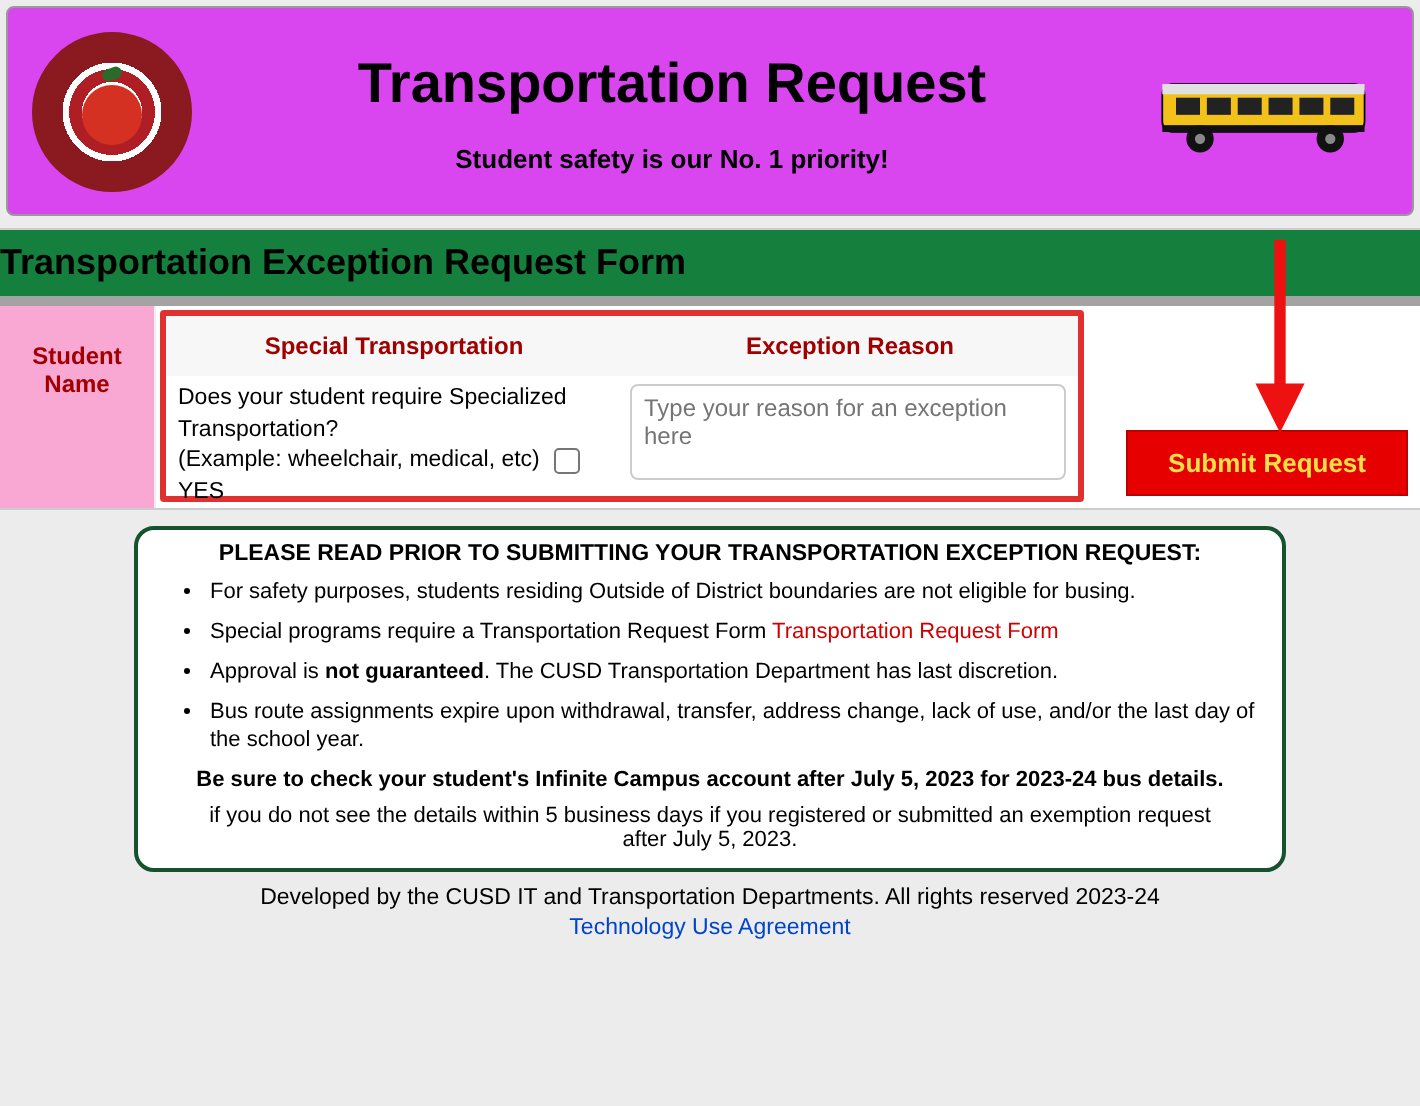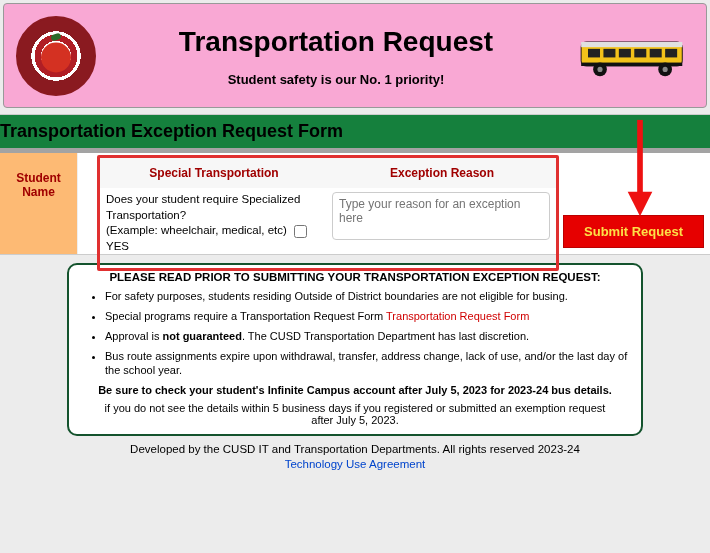--- a/index.html
+++ b/index.html
@@ -5,21 +5,21 @@
   * { box-sizing: border-box; margin: 0; padding: 0; }
   body {
     font-family: Arial, Helvetica, sans-serif;
     background: #ececec;
     width: 710px;
     height: 553px;
     overflow: hidden;
     position: relative;
   }
   .banner {
-    background: #f9a8d4;
+    background: #d946ef;
     border: 1px solid #999;
     border-radius: 4px;
     margin: 3px;
     height: 105px;
     position: relative;
     display: flex;
     align-items: center;
   }
   .logo {
     width: 80px; height: 80px;
@@ -79,35 +79,35 @@
   .row {
     display: flex;
     align-items: stretch;
     background: #fff;
     border-bottom: 1px solid #ccc;
     position: relative;
     height: 102px;
   }
   .studentcol {
     width: 78px;
-    background: #fdba74;
+    background: #f9a8d4;
     text-align: center;
     font-size: 12px;
     color: #a00000;
     font-weight: bold;
     padding-top: 18px;
     border-right: 1px solid #eee;
   }
   .redbox {
     border: 3px solid #e03030;
     border-radius: 2px;
-    margin-left: 19px;
+    margin-left: 2px;
     margin-top: 2px;
     width: 462px;
-    height: 116px;
+    height: 96px;
     display: flex;
     flex-direction: column;
   }
   .redbox-head {
     display: flex;
     height: 30px;
     background: #f7f7f7;
   }
   .redbox-head div {
     flex: 1;

